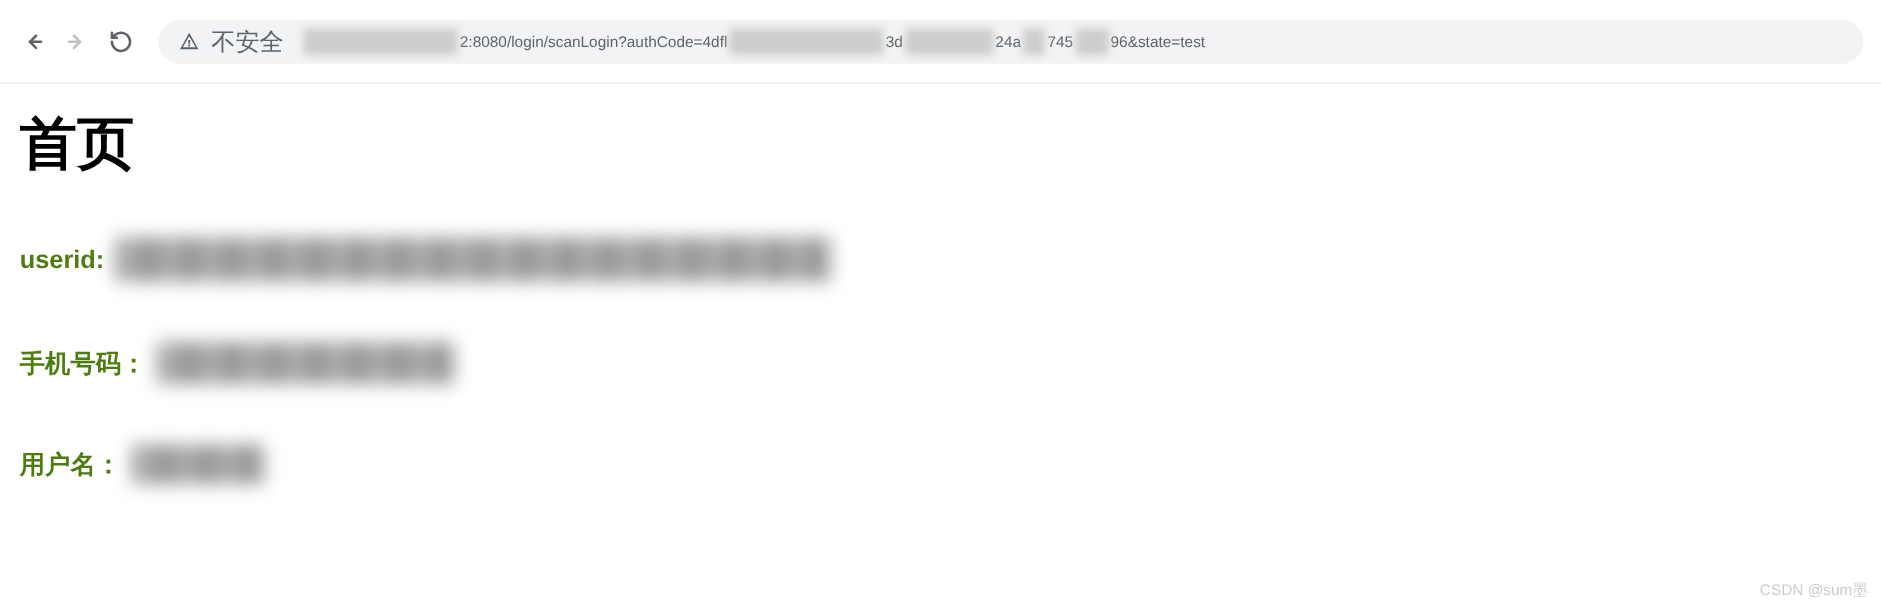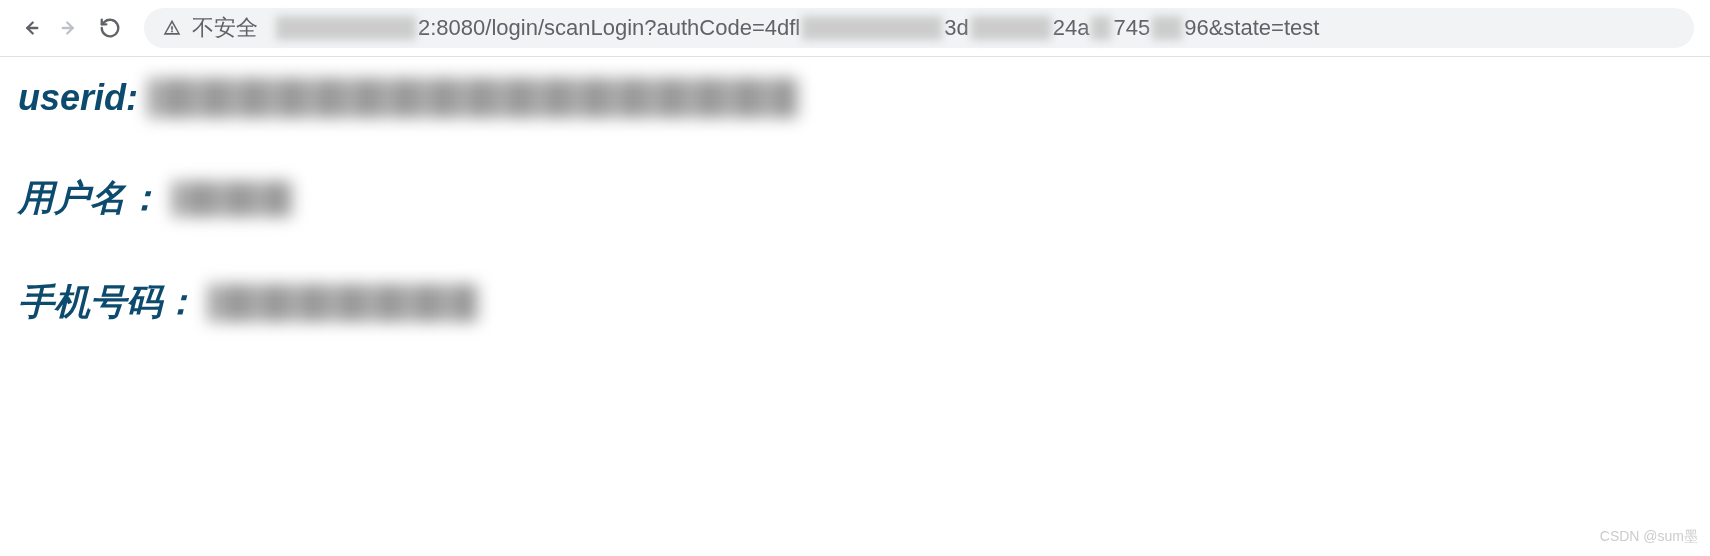--- a/index.html
+++ b/index.html
@@ -12,21 +12,21 @@
       font-family: -apple-system, BlinkMacSystemFont, "Segoe UI", Arial, sans-serif;
       background: #ffffff;
       width: 1710px;
       height: 556px;
       overflow: hidden;
       position: relative;
     }
     
     
     .browser-toolbar {
-      height: 57px;
+      height: 76px;
       background: #ffffff;
       border-bottom: 1px solid #e0e0e0;
       display: flex;
       align-items: center;
       padding: 0 16px;
       gap: 8px;
     }
     
     .nav-buttons {
       display: flex;
@@ -81,21 +81,21 @@
     }
     
     .security-label {
       color: #5f6368;
       font-size: 22px;
       margin-right: 6px;
     }
     
     .url-text {
       color: #5f6368;
-      font-size: 22px;
+      font-size: 14px;
       white-space: nowrap;
       display: flex;
       align-items: center;
     }
     
     .blur-segment {
       display: inline-block;
       background: #ccc;
       filter: blur(4px);
       border-radius: 2px;
@@ -115,25 +115,24 @@
       margin-bottom: 50px;
     }
     
     .info-row {
       display: flex;
       align-items: center;
       margin-bottom: 55px;
     }
     
     .info-label {
-      font-size: 36px;
+      font-size: 23px;
       font-weight: 700;
-      color: #0c4a6e;
+      color: #4d7c0f;
       margin-right: 10px;
-      font-style: italic;
     }
     
     .info-value-blur {
       height: 40px;
       filter: blur(8px);
       background: repeating-linear-gradient(
         90deg,
         #999 0px, #999 10px,
         #bbb 10px, #bbb 20px,
         #888 20px, #888 30px,
@@ -208,30 +207,31 @@
       <span>24a</span>
       <span class="blur-segment" style="width:20px;height:24px;"></span>
       <span>745</span>
       <span class="blur-segment" style="width:30px;height:24px;"></span>
       <span>96&amp;state=test</span>
     </span>
   </div>
 </div>
 
 <div class="page-content">
+  <h1 class="page-title">首页</h1>
 
   <div class="info-row">
     <span class="info-label">userid:</span>
     <span class="info-value-blur blur-userid"></span>
   </div>
 
   <div class="info-row">
+    <span class="info-label">手机号码：</span>
+    <span class="info-value-blur blur-phone"></span>
+  </div>
+
+  <div class="info-row">
     <span class="info-label">用户名：</span>
     <span class="info-value-blur blur-username"></span>
   </div>
-
-  <div class="info-row">
-    <span class="info-label">手机号码：</span>
-    <span class="info-value-blur blur-phone"></span>
-  </div>
 </div>
 
 <div class="watermark">CSDN @sum墨</div>
 
 </body></html>

